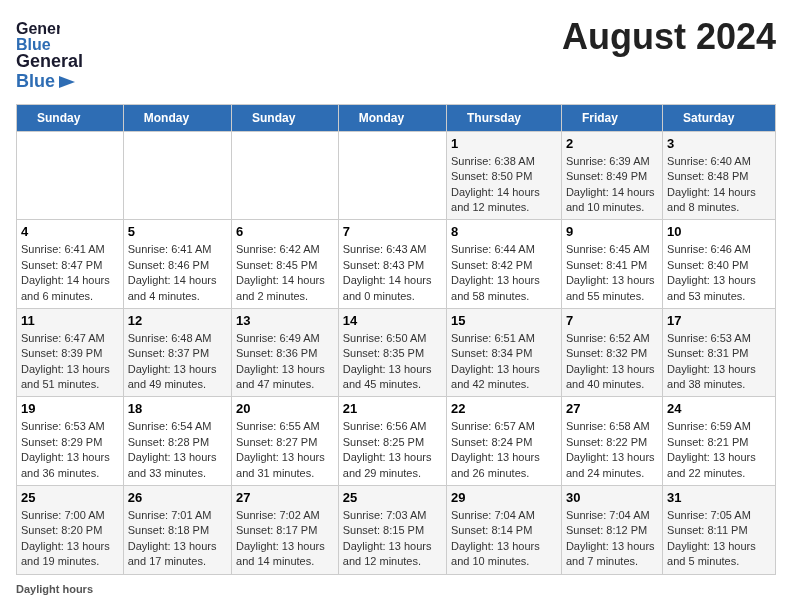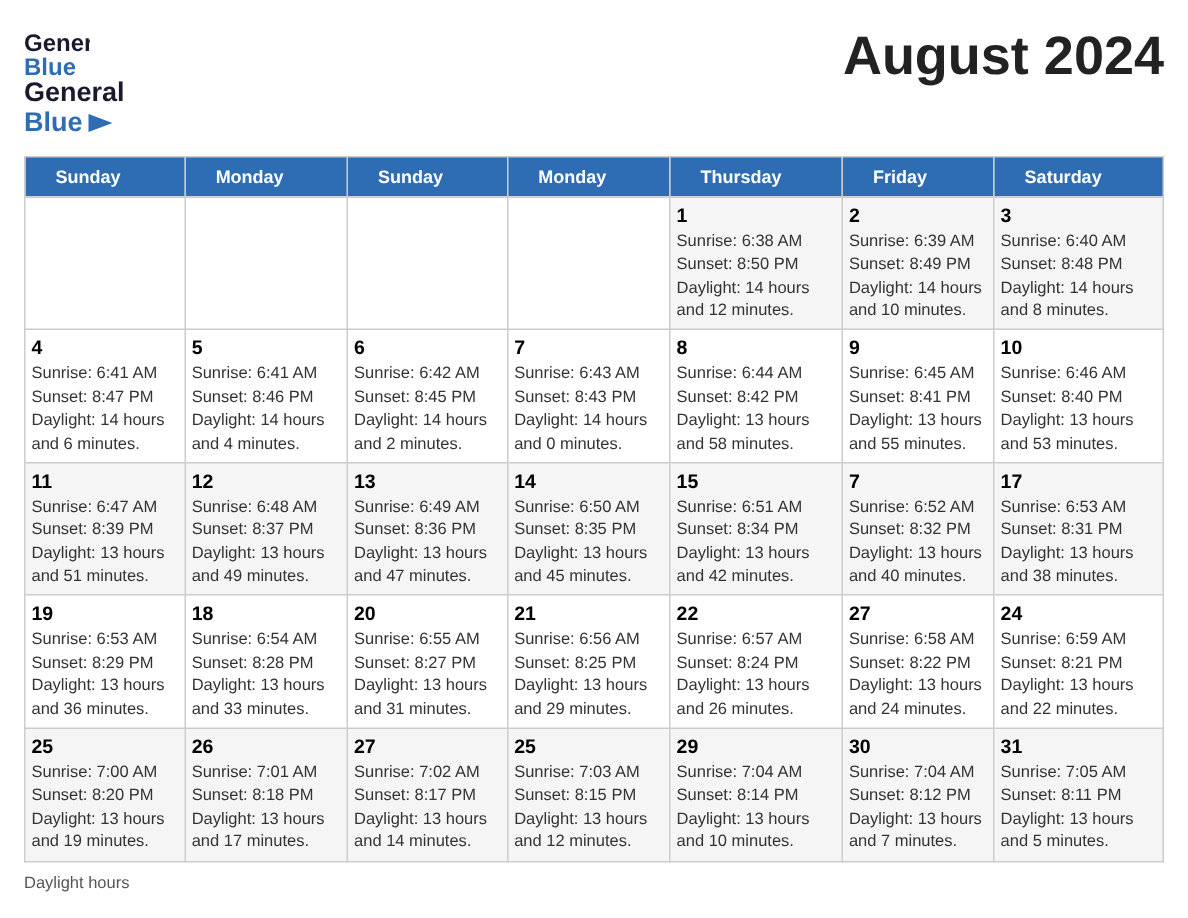--- a/index.html
+++ b/index.html
@@ -64,20 +64,21 @@
       color: #333;
       font-size: 11px;
       line-height: 1.4;
     }
     .empty-cell { background: #fff !important; }
     .footer {
       margin-top: 8px;
       font-size: 11px;
       color: #555;
       text-align: left;
+      font-weight: bold;
     }
     .logo-wrapper {
       display: flex;
       align-items: center;
       gap: 4px;
     }
   </style>
 </head>
 <body>
 

